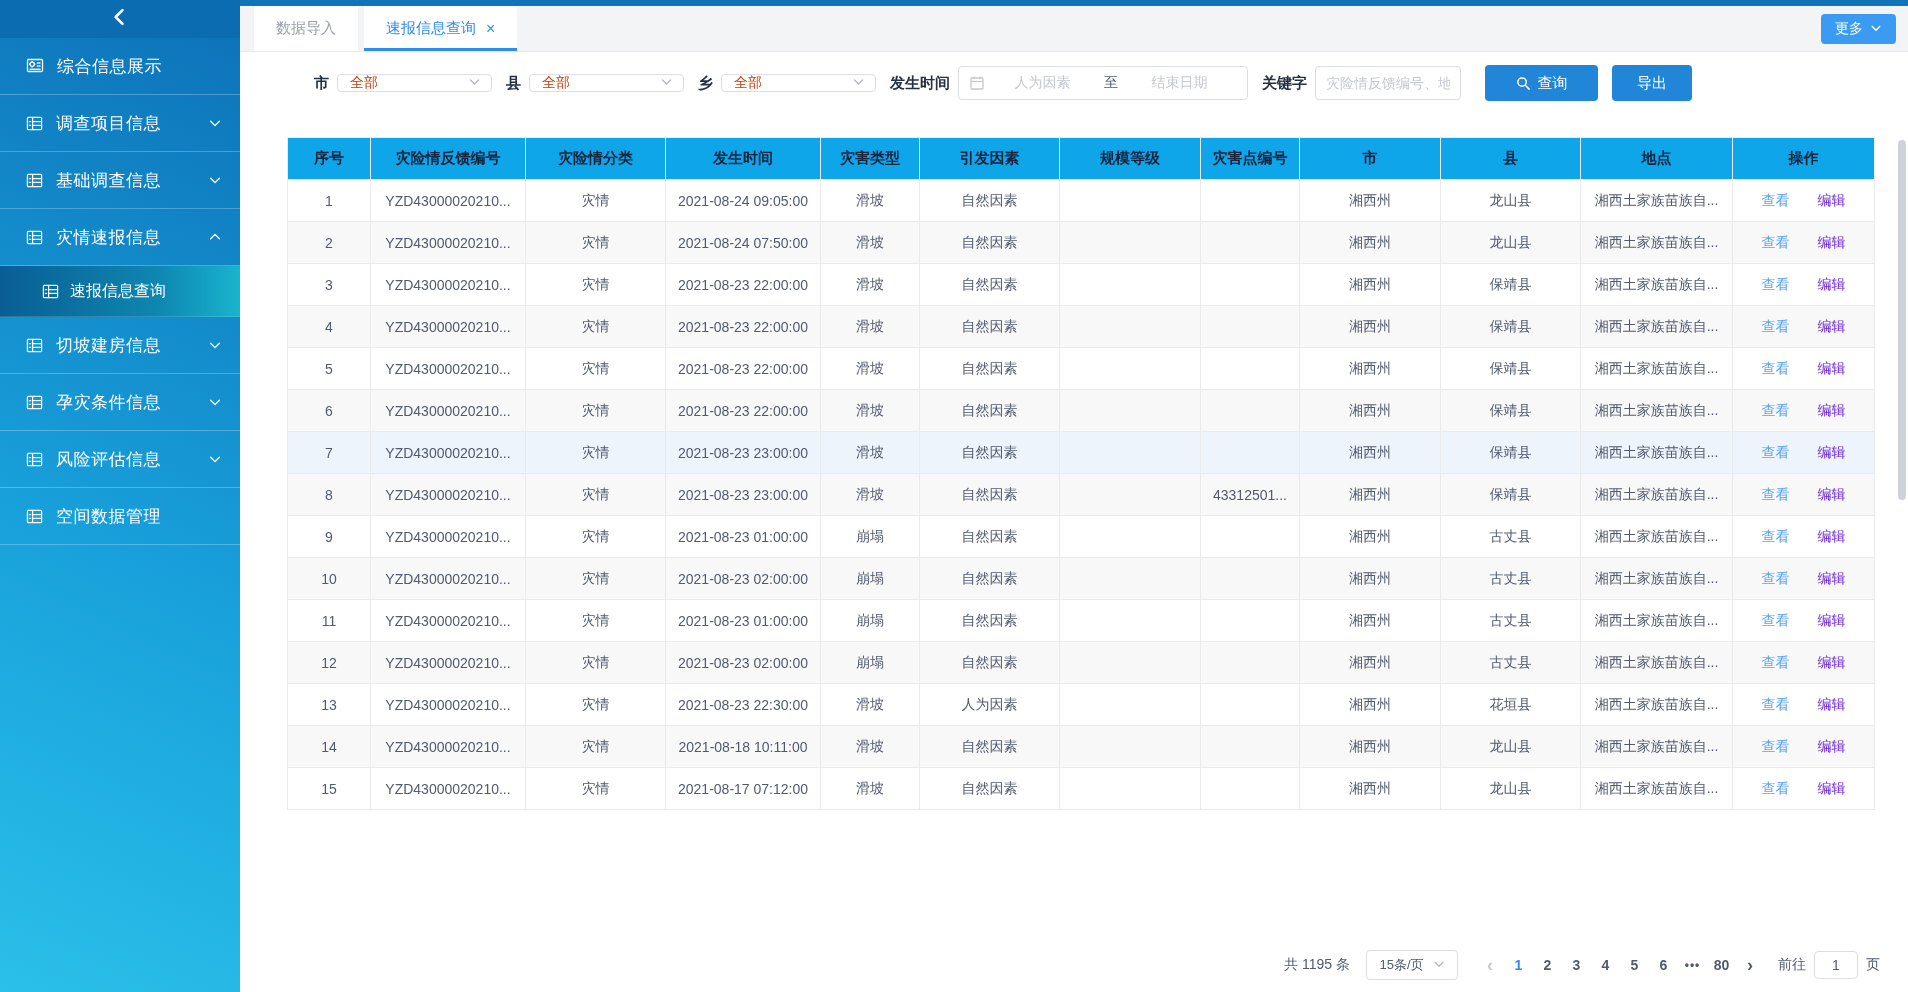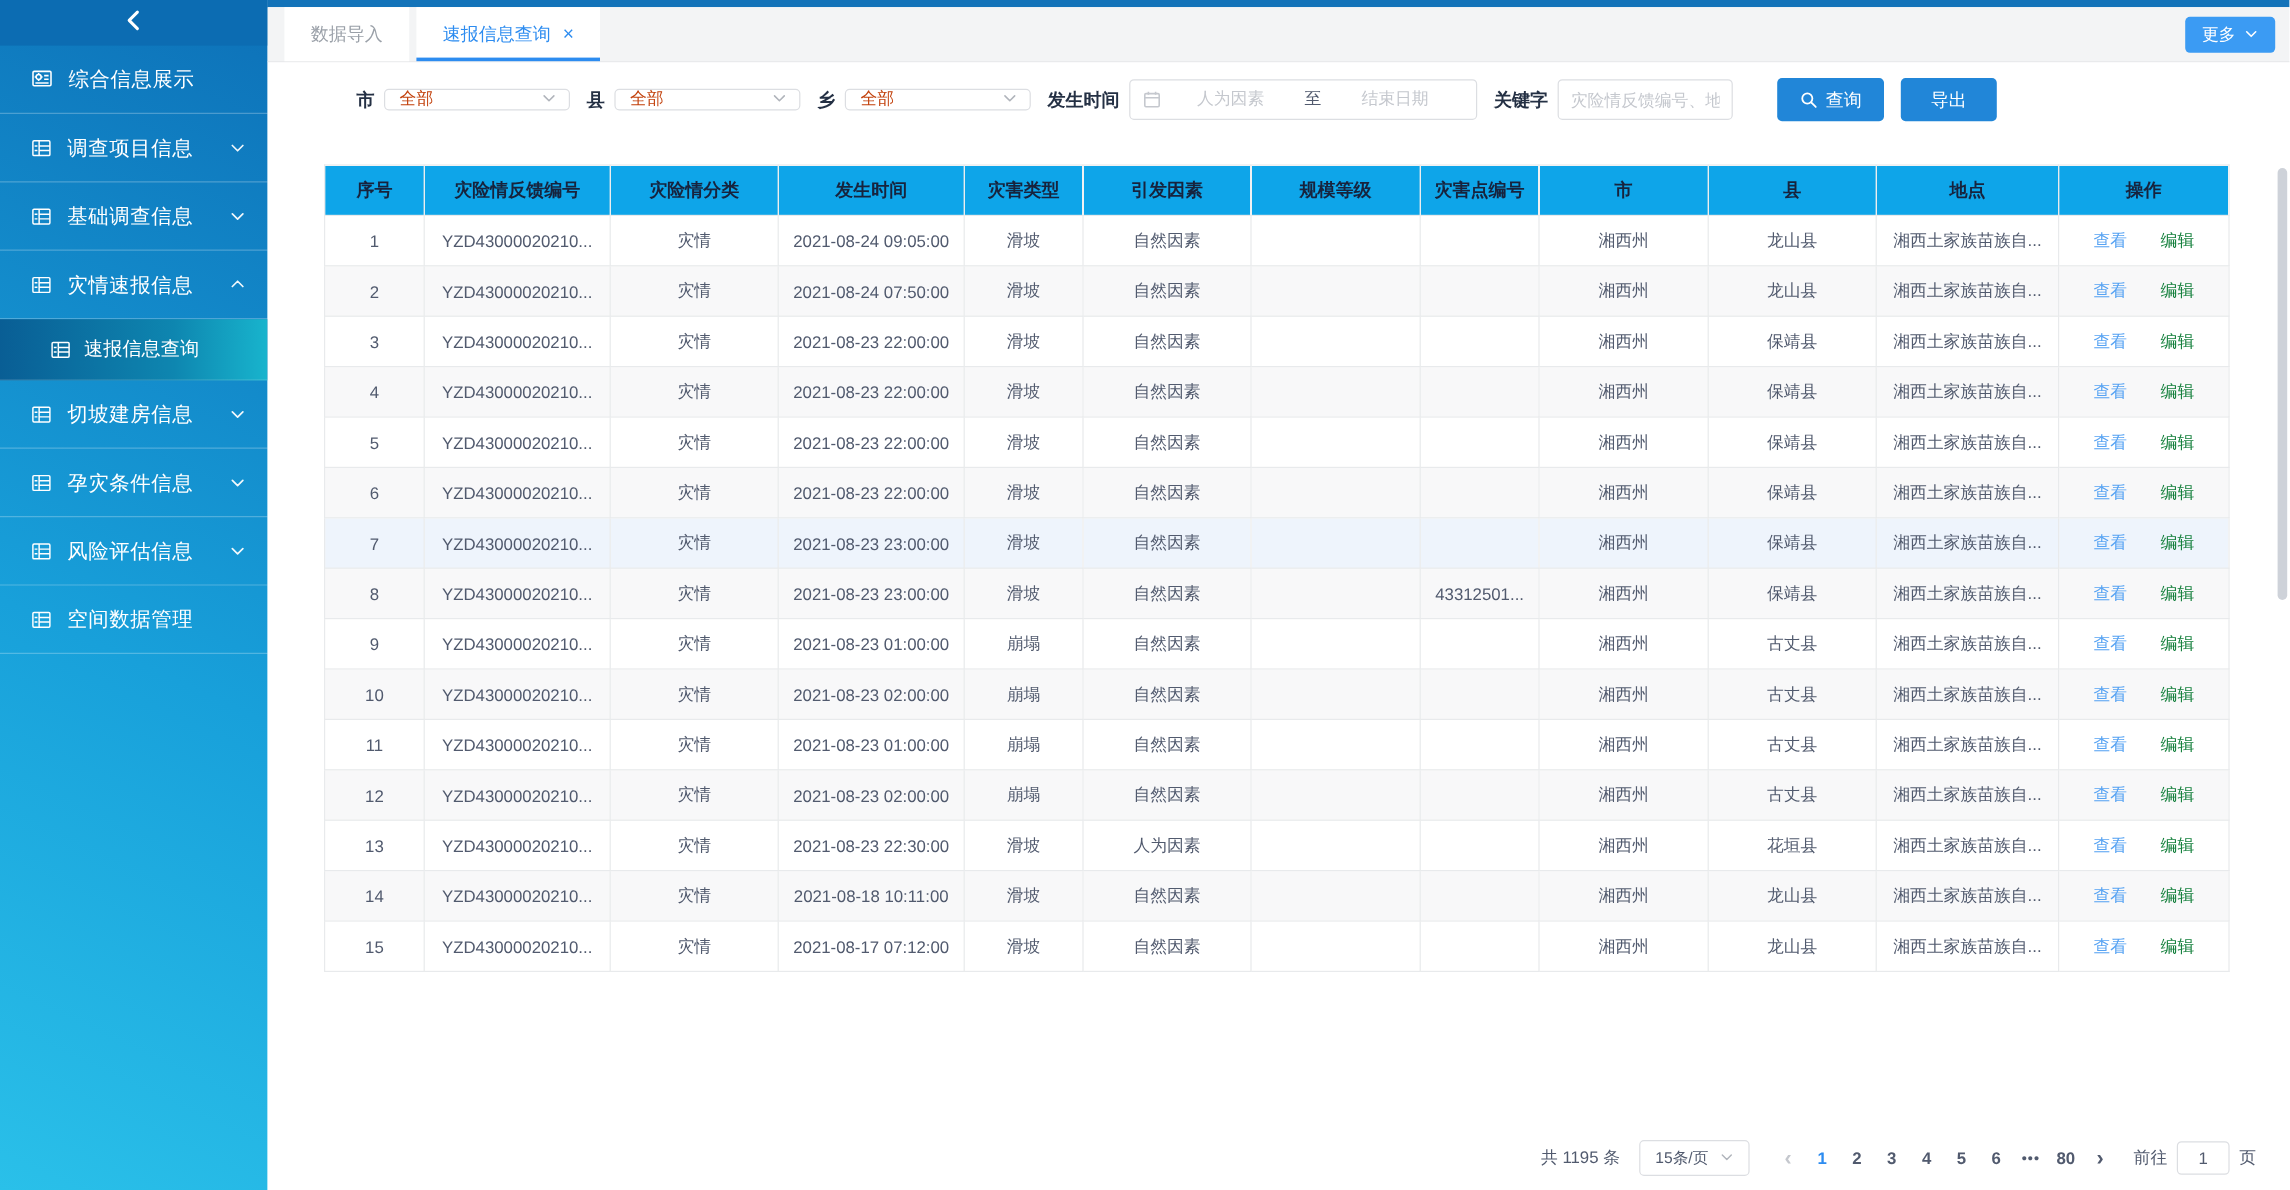--- a/index.html
+++ b/index.html
@@ -1,20 +1,20 @@
 <!DOCTYPE html>
 <html><head>
 <meta charset="utf-8">
 <style>
   html,body{margin:0;padding:0;}
   body{width:1908px;height:992px;overflow:hidden;font-family:"Liberation Sans","DejaVu Sans",sans-serif;background:#fff;}
   .app{position:relative;display:flex;width:1908px;height:992px;overflow:hidden;}
 
   
-  .sidebar{width:223px;flex:none;height:100%;background:linear-gradient(205deg,#0d71b8 0%,#18a0da 55%,#2ac0e9 100%);color:#fff;}
+  .sidebar{width:240px;flex:none;height:100%;background:linear-gradient(205deg,#0d71b8 0%,#18a0da 55%,#2ac0e9 100%);color:#fff;}
   .collapse-bar{height:38px;background:#0c6cb2;display:flex;align-items:center;justify-content:center;cursor:pointer;}
   .menu-item{height:56px;display:flex;align-items:center;padding:0 18px 0 26px;border-bottom:1px solid rgba(255,255,255,.25);font-size:17px;cursor:pointer;}
   .menu-item .mi-icon{margin-right:13px;display:flex;align-items:center;}
   .menu-item .mi-label{flex:1;letter-spacing:.5px;}
   .mi-chev{display:flex;align-items:center;opacity:.95;}
   .sub-item{height:50px;display:flex;align-items:center;padding:0 18px 0 42px;font-size:16px;cursor:pointer;background:linear-gradient(90deg,#1265a4,#0f5f9e);border-bottom:1px solid rgba(255,255,255,.14);}
   .sub-item .mi-icon{margin-right:11px;display:flex;align-items:center;}
   .sub-item.active{background:linear-gradient(90deg,#095e95 0%,#0e86b0 65%,#18b4cd 100%);}
 
   
@@ -34,32 +34,32 @@
   .flabel{font-size:15px;font-weight:700;color:#243044;margin:0 8px 0 14px;}
   .flabel.first{margin-left:0;}
   .fselect{width:155px;height:18px;box-sizing:border-box;border:1px solid #dcdee2;border-radius:4px;display:flex;align-items:center;padding:0 10px 0 12px;font-size:14px;color:#c2410c;cursor:pointer;background:#fff;}
   .fselect .sel-text{flex:1;}
   .datebox{width:290px;height:34px;box-sizing:border-box;border:1px solid #dcdee2;border-radius:4px;display:flex;align-items:center;padding:0 10px;font-size:14px;cursor:pointer;background:#fff;}
   .datebox .ph{color:#c5c8ce;flex:1;text-align:center;}
   .datebox .sep{color:#515a6e;padding:0 4px;}
   .kwinput{width:146px;height:34px;box-sizing:border-box;border:1px solid #dcdee2;border-radius:4px;padding:0 10px;font-size:14px;color:#515a6e;outline:none;}
   .kwinput::placeholder{color:#c5c8ce;}
   .btn{height:36px;border:none;border-radius:4px;background:#2186d8;color:#fff;font-size:15px;display:flex;align-items:center;justify-content:center;cursor:pointer;font-family:inherit;}
-  .query-btn{width:89px;margin-left:37px;gap:7px;}
+  .query-btn{width:113px;margin-left:24px;gap:7px;}
   .export-btn{width:80px;margin-left:14px;}
 
   
   .table-wrap{margin:36px 0 0 47px;}
   table{border-collapse:collapse;table-layout:fixed;width:1587px;font-size:14px;color:#515a6e;}
   th,td{border:1px solid #e8eaec;height:42px;box-sizing:border-box;text-align:center;padding:0 6px;overflow:hidden;white-space:nowrap;text-overflow:ellipsis;}
   th{font-size:15px;color:#17233d;font-weight:700;background:#0ea5e9;}
   tbody tr.stripe td{background:#f8f8f9;}
   tbody tr.hover td{background:#eef4fc;}
   a.op-view{color:#57a3f3;text-decoration:none;margin-right:28px;cursor:pointer;}
-  a.op-edit{color:#15803d;text-decoration:none;cursor:pointer;}
+  a.op-edit{color:#6d28d9;text-decoration:none;cursor:pointer;}
 
   
   .pager{position:absolute;right:28px;bottom:12px;display:flex;align-items:center;font-size:14px;color:#515a6e;}
   .pager .total{margin-right:16px;}
   .psize{width:92px;height:30px;box-sizing:border-box;border:1px solid #dcdee2;border-radius:4px;display:flex;align-items:center;justify-content:center;gap:9px;font-size:13px;margin-right:18px;cursor:pointer;background:#fff;}
   .parrow{width:28px;text-align:center;font-size:18px;line-height:1;cursor:pointer;font-weight:700;}
   .parrow.prev{color:#c5c8ce;}
   .parrow.next{color:#515a6e;}
   .pnum{min-width:29px;text-align:center;font-weight:700;color:#515a6e;cursor:pointer;}
   .pnum.active{color:#2d8cf0;}

